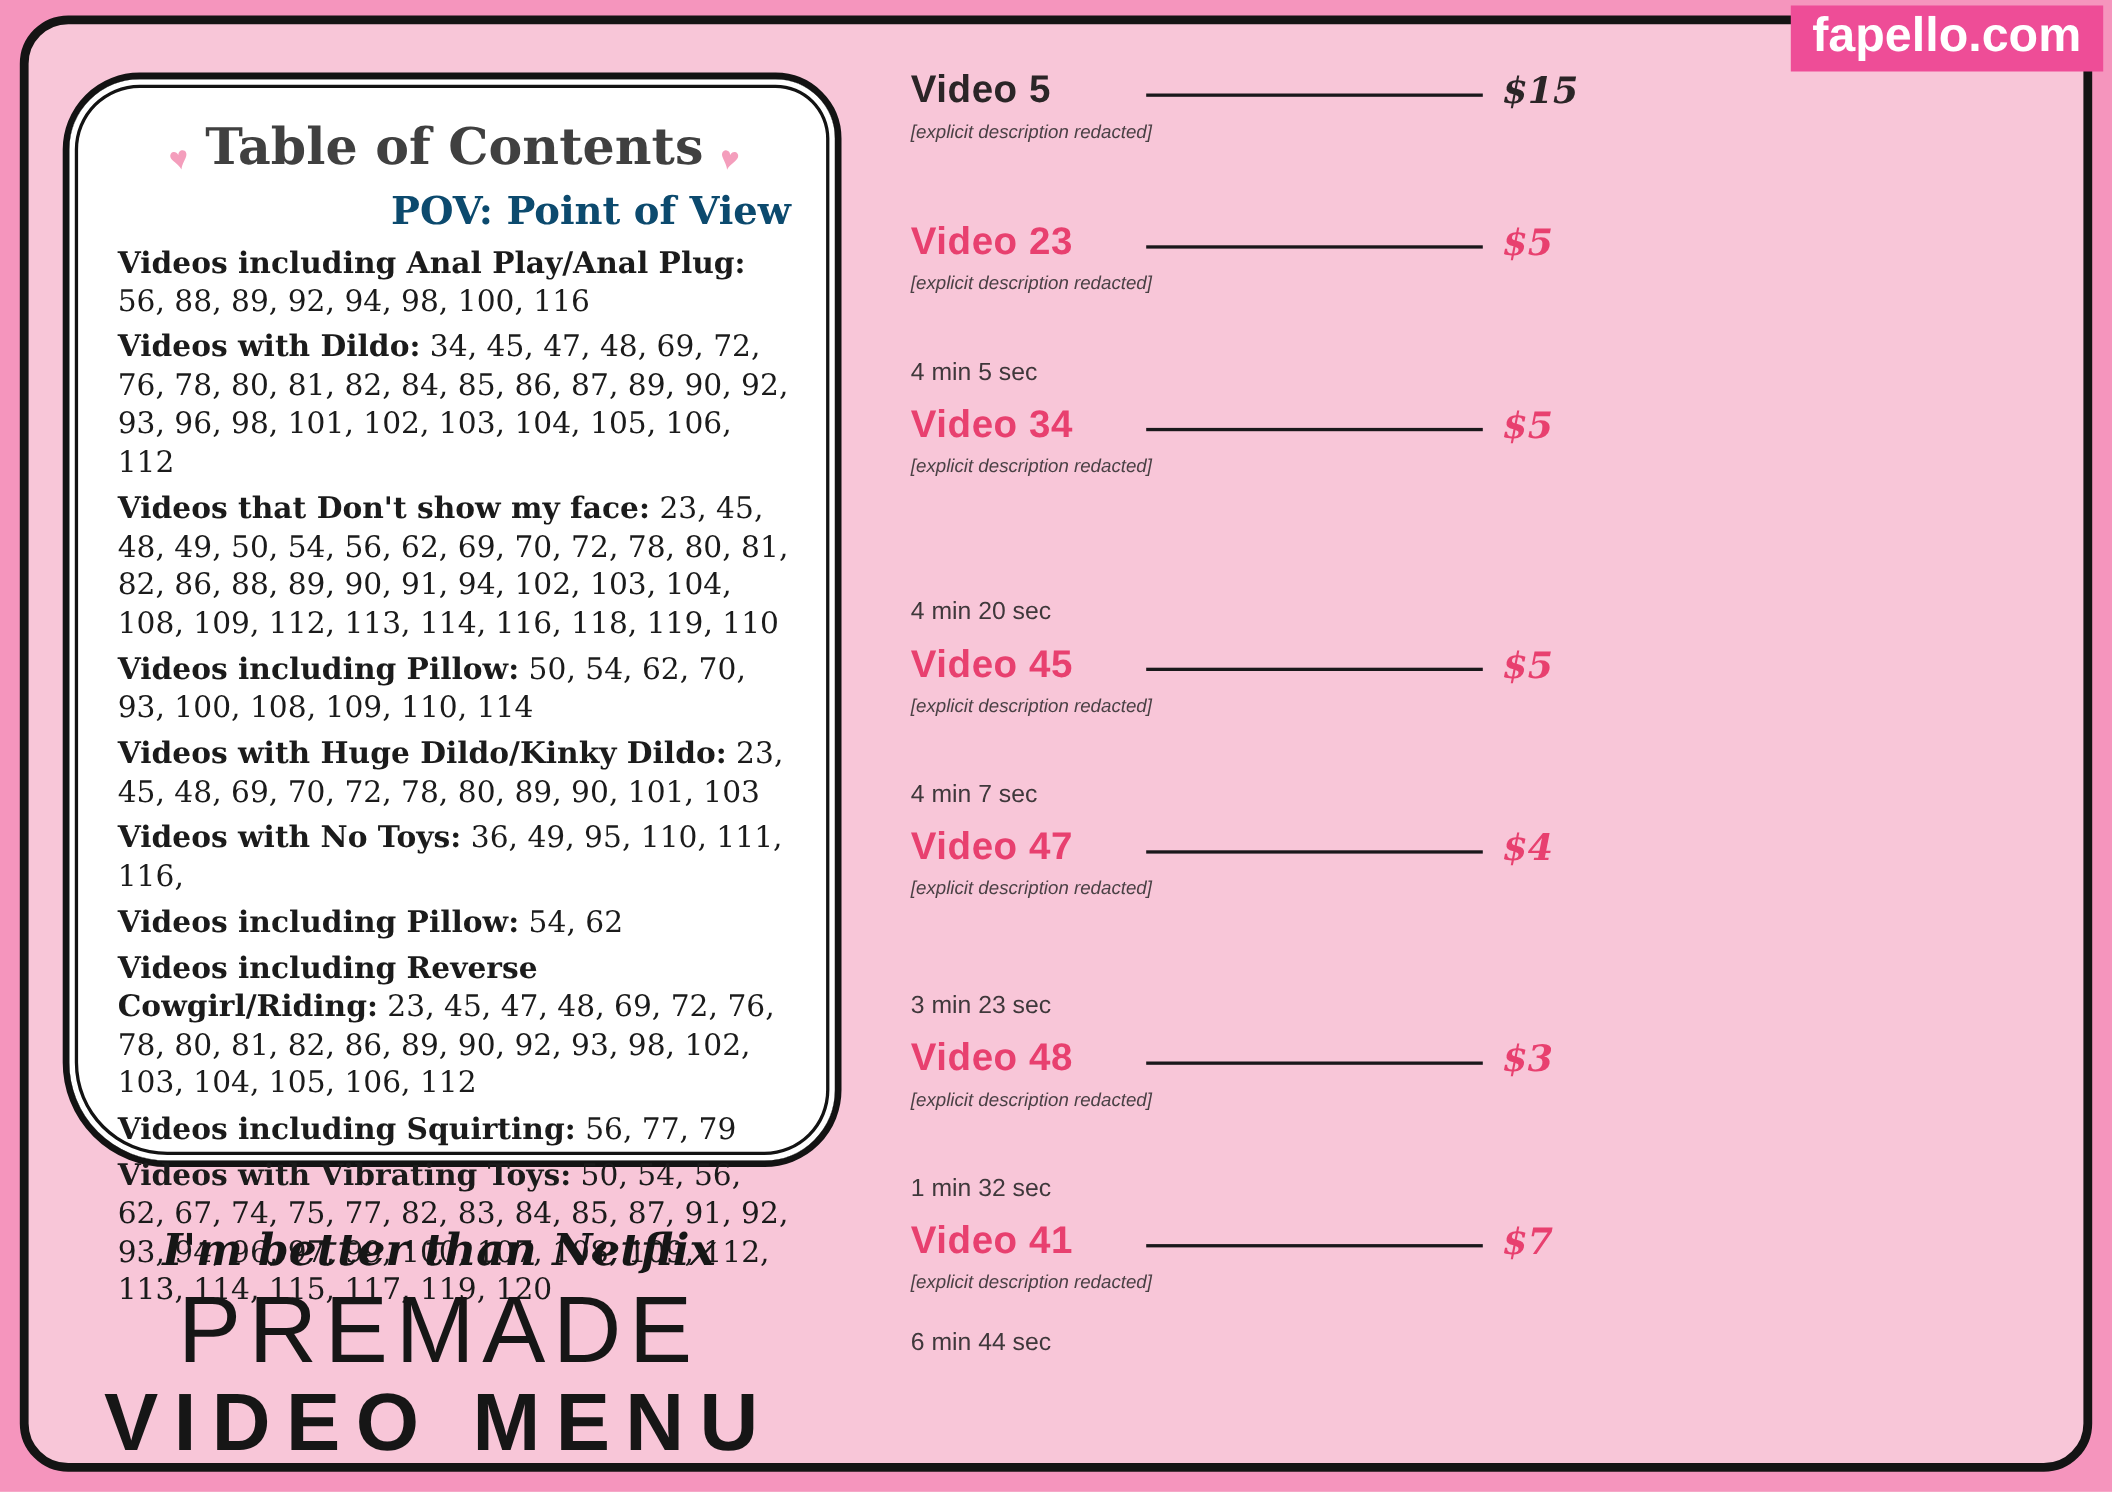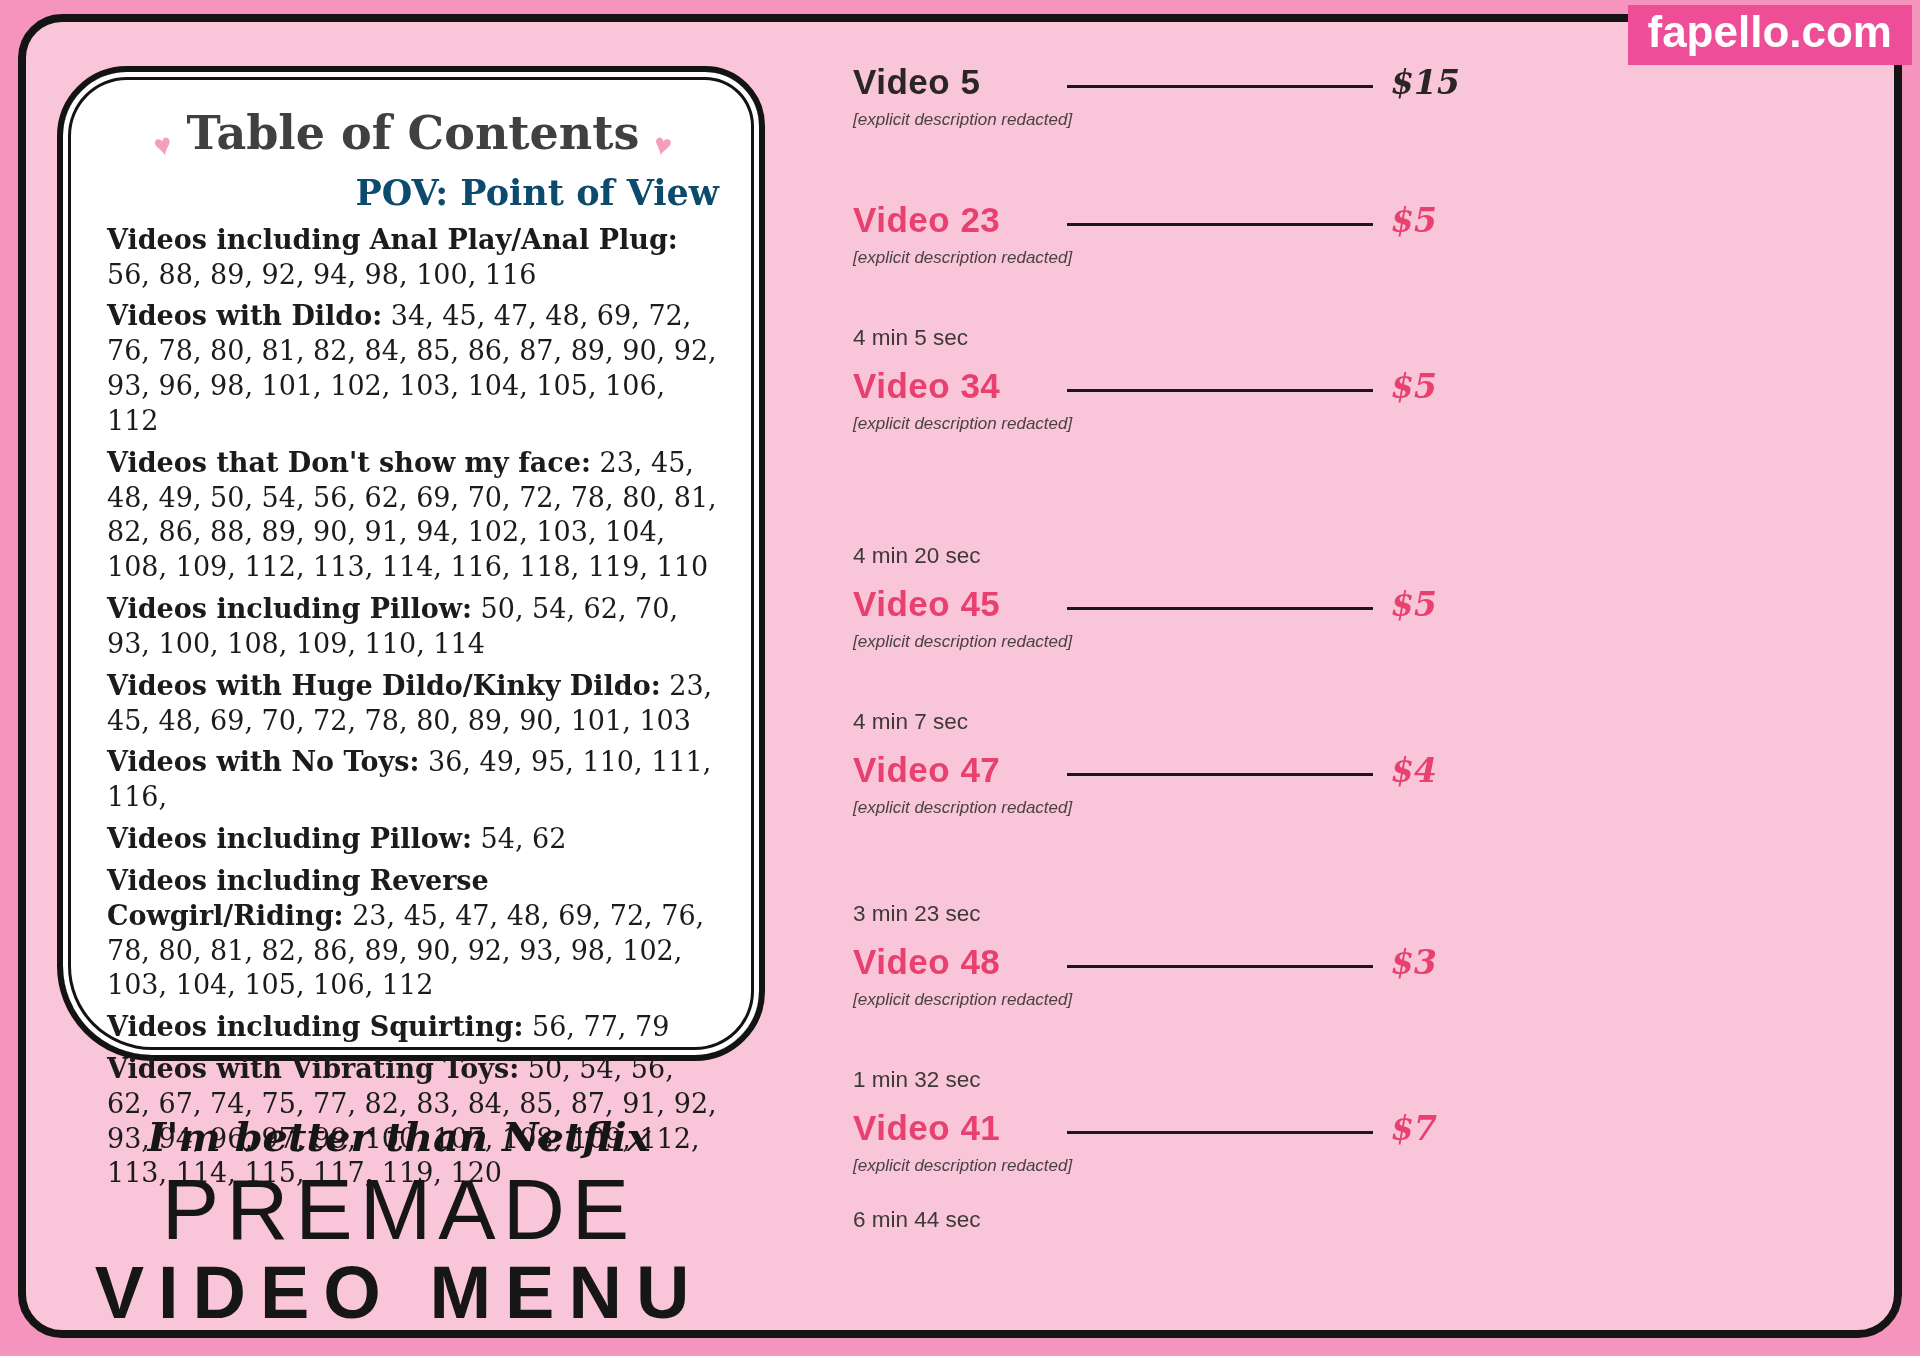--- a/index.html
+++ b/index.html
@@ -95,21 +95,21 @@
     margin: 0;
   }
   .brand-line2 {
     font-size: 74px; font-weight: 700;
     letter-spacing: 14px; line-height: 1.1;
     margin: 0;
   }
 
   
   .video-list {
-    position: absolute; left: 853px; top: 62px;
+    position: absolute; left: 828px; top: 62px;
     width: 1062px; z-index: 2;
   }
   .video { margin-bottom: 15px; }
   .vhead { display: flex; align-items: center; }
   .vtitle {
     font-weight: 700; font-size: 35px;
     color: #e8406f;
     margin: 0; width: 214px;
     letter-spacing: 0.5px;
   }

